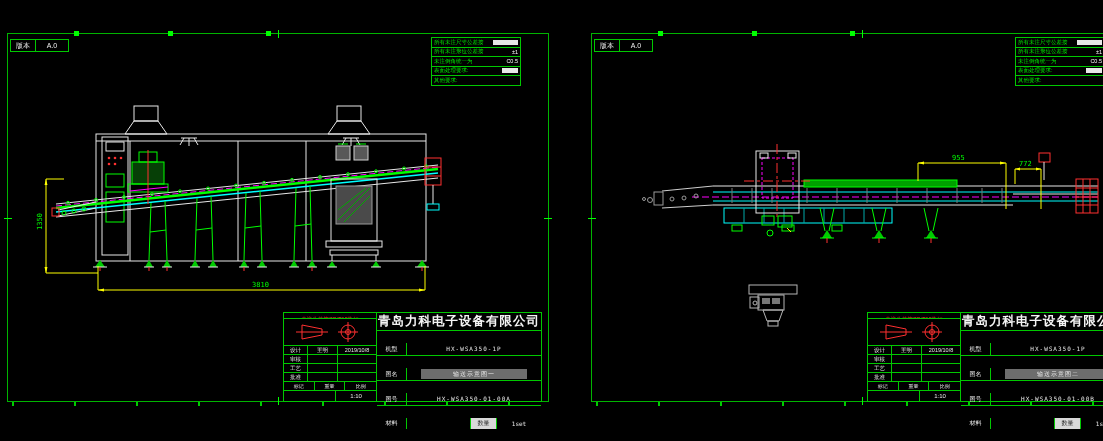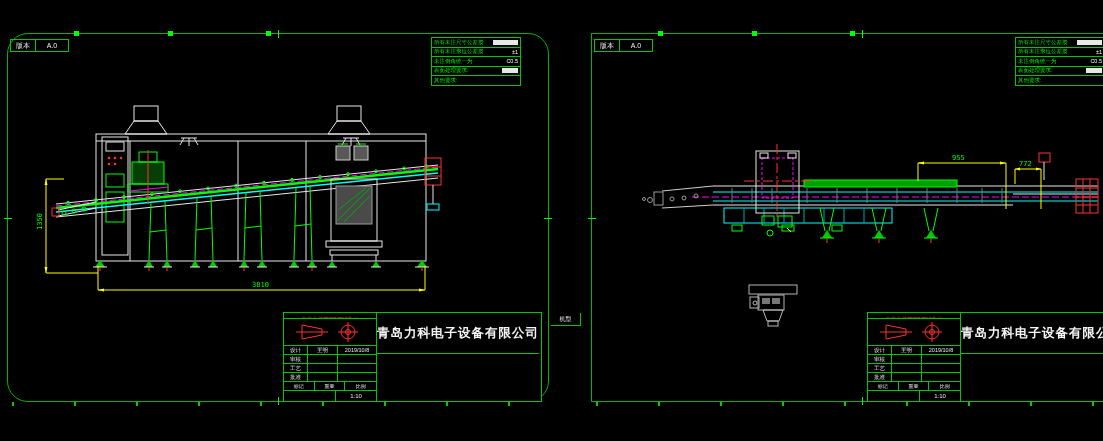--- a/index.html
+++ b/index.html
@@ -1,18 +1,18 @@
 <!DOCTYPE html>
 <html><head>
 <meta charset="utf-8">
 <style>
   html,body{margin:0;padding:0;background:#000;overflow:hidden;}
   body{width:1103px;height:441px;position:relative;font-family:"Liberation Sans",sans-serif;}
   .sheet{position:absolute;top:33px;height:367px;width:540px;border:1px solid #00b400;background:#000;}
-  .sheet-1{left:7px;border-radius:21px;}
+  .sheet-1{left:7px;}
   .sheet-2{left:591px;}
   
   .tick{position:absolute;background:#00ff00;}
   .tick.t{top:-4px;left:50%;width:1px;height:8px;}
   .tick.b{bottom:-4px;left:50%;width:1px;height:8px;}
   .tick.l{left:-4px;top:50%;width:8px;height:1px;}
   .tick.r{right:-4px;top:50%;width:8px;height:1px;}
   .reg{position:absolute;top:-3px;width:5px;height:5px;background:#00ff00;}
   .bticks{position:absolute;left:4px;right:4px;bottom:-5px;height:4px;
     background:repeating-linear-gradient(90deg,#00cc00 0 2px,transparent 2px 62px);}
@@ -35,21 +35,21 @@
   .tb-red{height:12px;line-height:12px;font-size:5.5px;color:#ff3030;text-align:center;border-bottom:1px solid #00c800;white-space:nowrap;overflow:hidden;}
   .tb-proj{height:26px;border-bottom:1px solid #00c800;}
   .sign-row{display:grid;grid-template-columns:24px 30px 1fr;height:8px;font-size:5.5px;line-height:8px;border-bottom:1px solid #00c800;}
   .sign-row span{border-right:1px solid #00c800;text-align:center;overflow:hidden;white-space:nowrap;}
   .sign-row span:last-child{border-right:none;}
   .mark-row{display:grid;grid-template-columns:1fr 1fr 1fr;height:8px;font-size:5px;line-height:8px;border-bottom:1px solid #00c800;text-align:center;}
   .mark-row span{border-right:1px solid #00c800;}
   .mark-row span:last-child{border-right:none;}
   .scale-row{flex:1;display:flex;justify-content:flex-end;align-items:center;font-size:6px;}
   .scale-row .sc{width:40px;text-align:center;border-left:1px solid #00c800;height:100%;line-height:10px;}
-  .tb-right{flex:1;display:flex;flex-direction:row;min-width:0;gap:12px;}
+  .tb-right{flex:1;display:flex;flex-direction:column;min-width:0;gap:12px;}
   .tb-company{height:40px;border-bottom:1px solid #00c800;display:flex;align-items:center;justify-content:center;font-size:12.5px;font-weight:bold;letter-spacing:1px;color:#f4f4f4;white-space:nowrap;overflow:visible;}
   .field-row{display:grid;grid-template-columns:30px 1fr;height:12px;border-bottom:1px solid #00c800;font-size:6px;line-height:12px;}
   .field-row .fl{border-right:1px solid #00c800;text-align:center;}
   .field-row .fv{text-align:center;font-family:"DejaVu Sans Mono",monospace;letter-spacing:1px;white-space:nowrap;overflow:hidden;}
   .field-row .fv.hl{background:#6d6d6d;margin:1px 14px;line-height:10px;}
   .mat-row{display:grid;grid-template-columns:30px 1fr 26px 44px;flex:1;font-size:6px;align-items:stretch;line-height:11px;}
   .mat-row span{border-right:1px solid #00c800;text-align:center;overflow:hidden;white-space:nowrap;}
   .mat-row span:last-child{border-right:none;font-family:"DejaVu Sans Mono",monospace;}
   .mat-row .qtyl{background:#d8d8d8;color:#1a1a1a;}
 </style>

